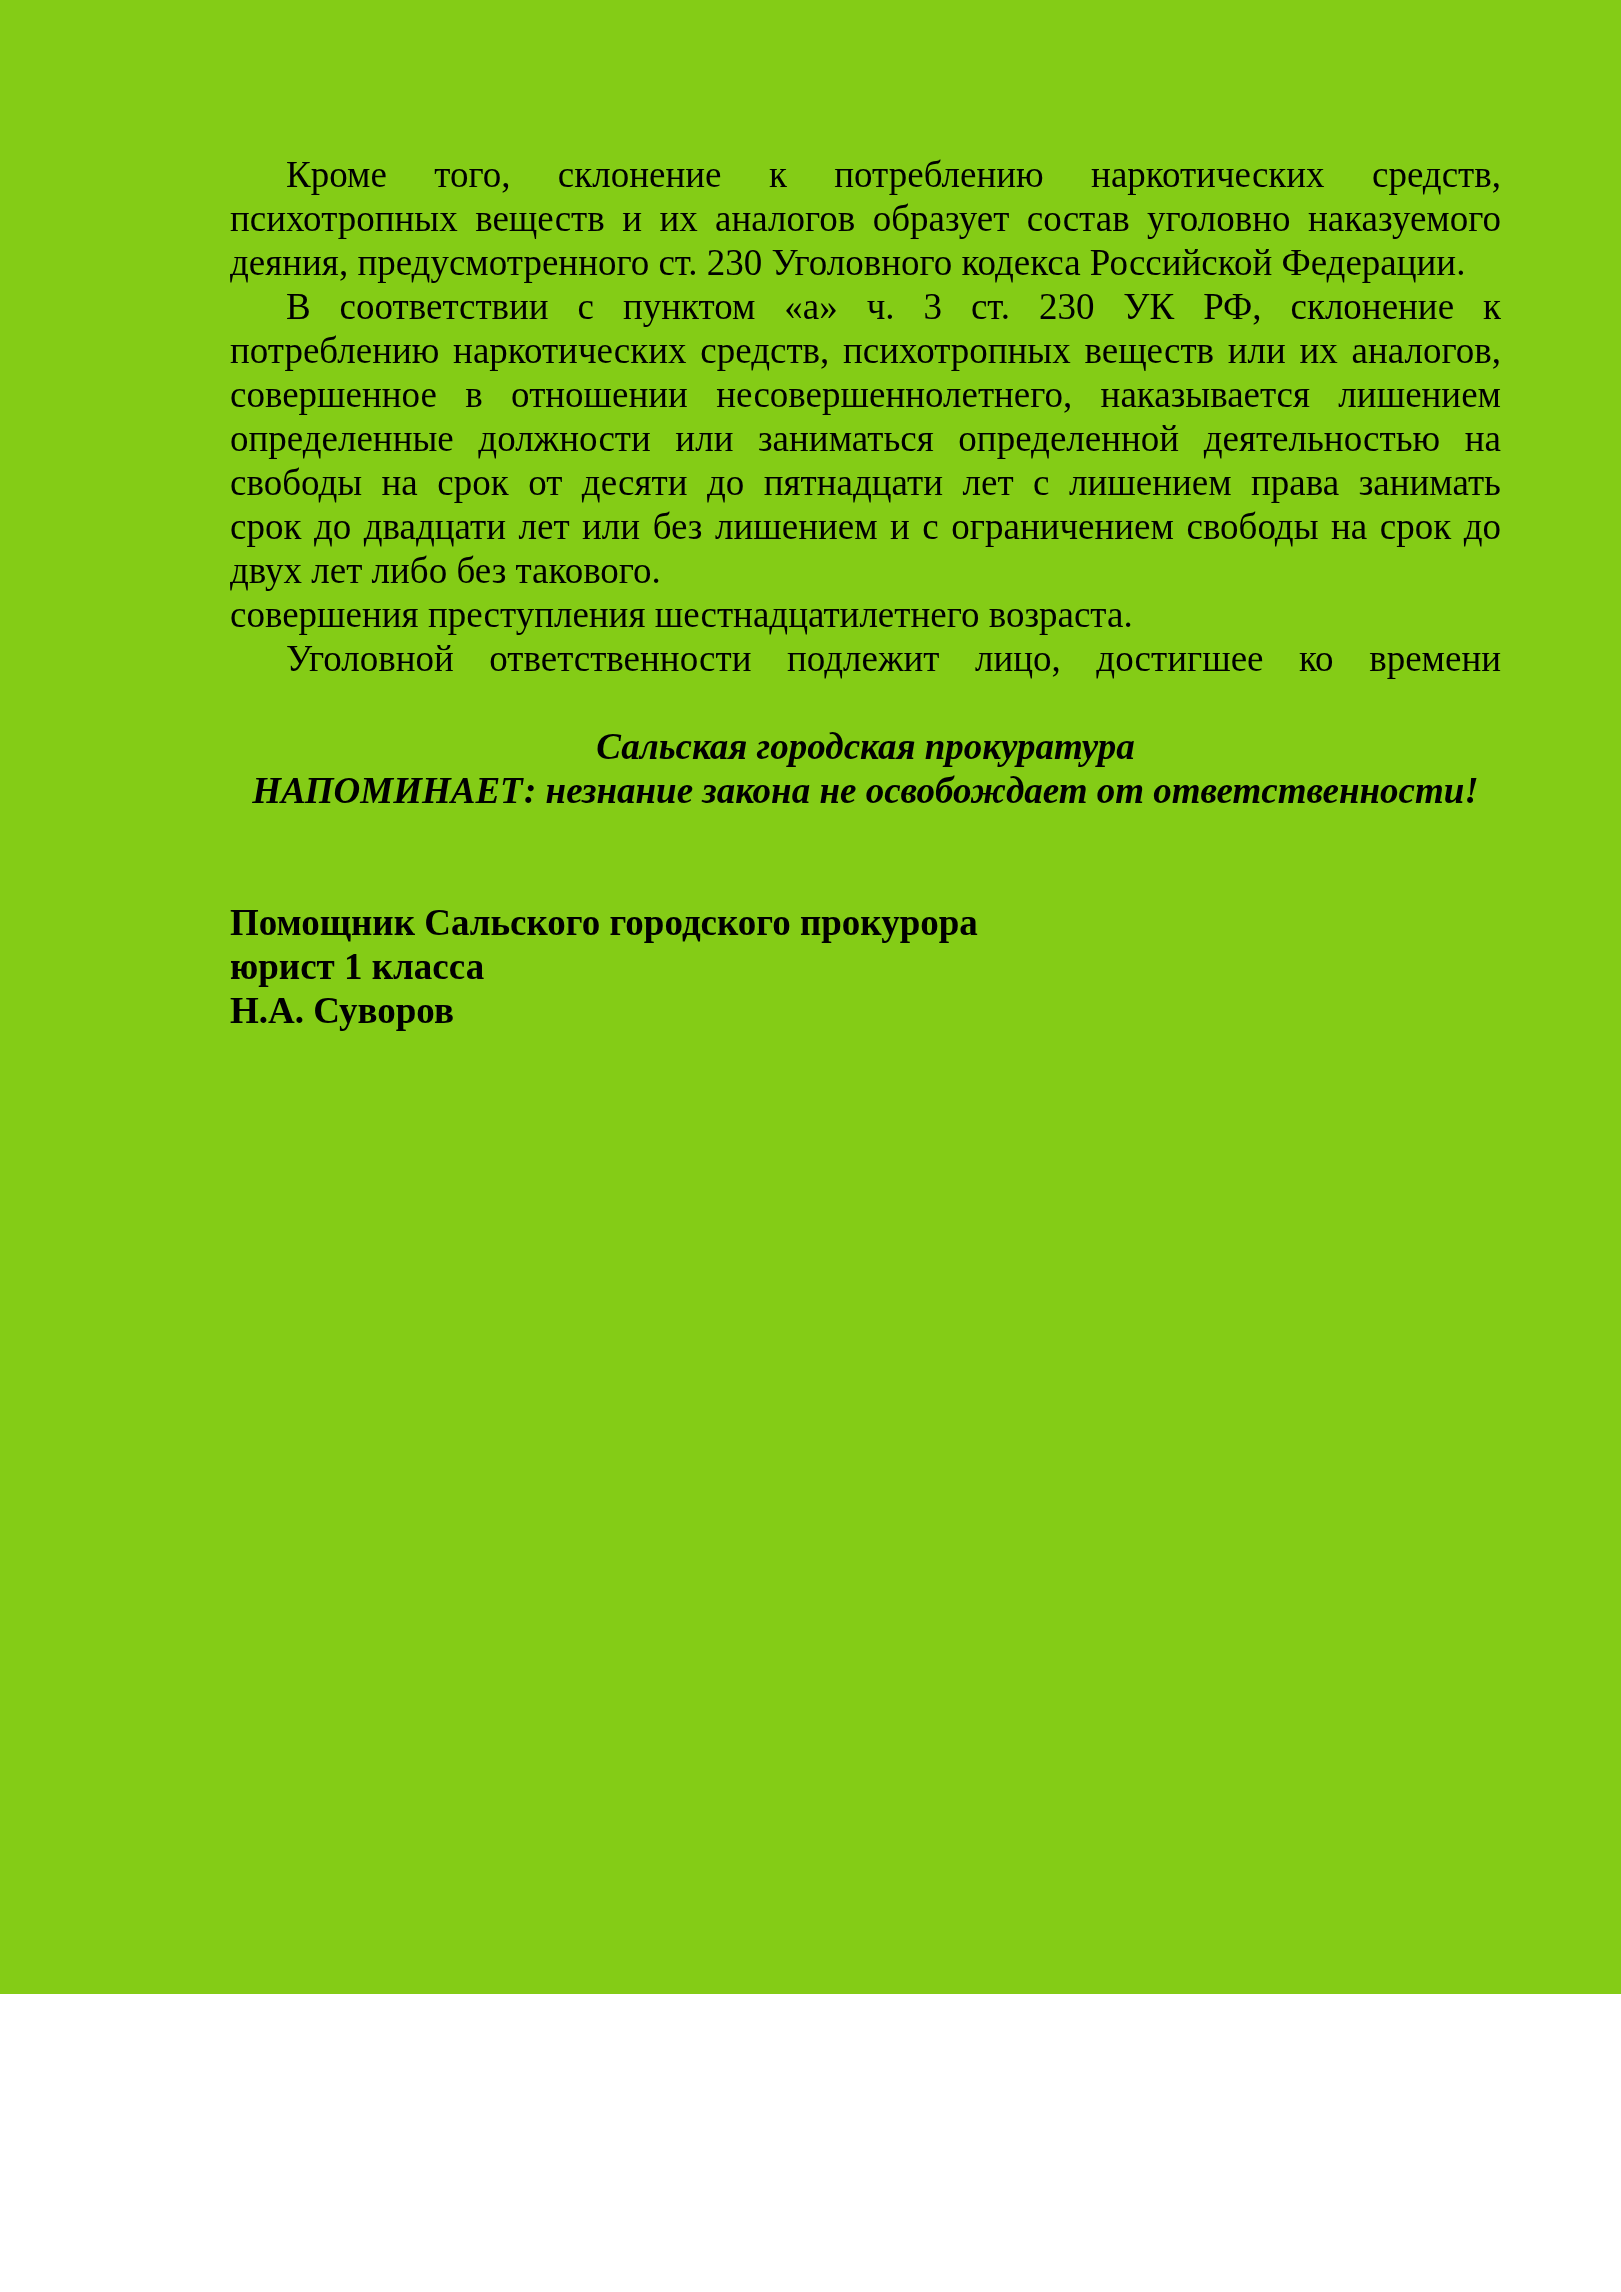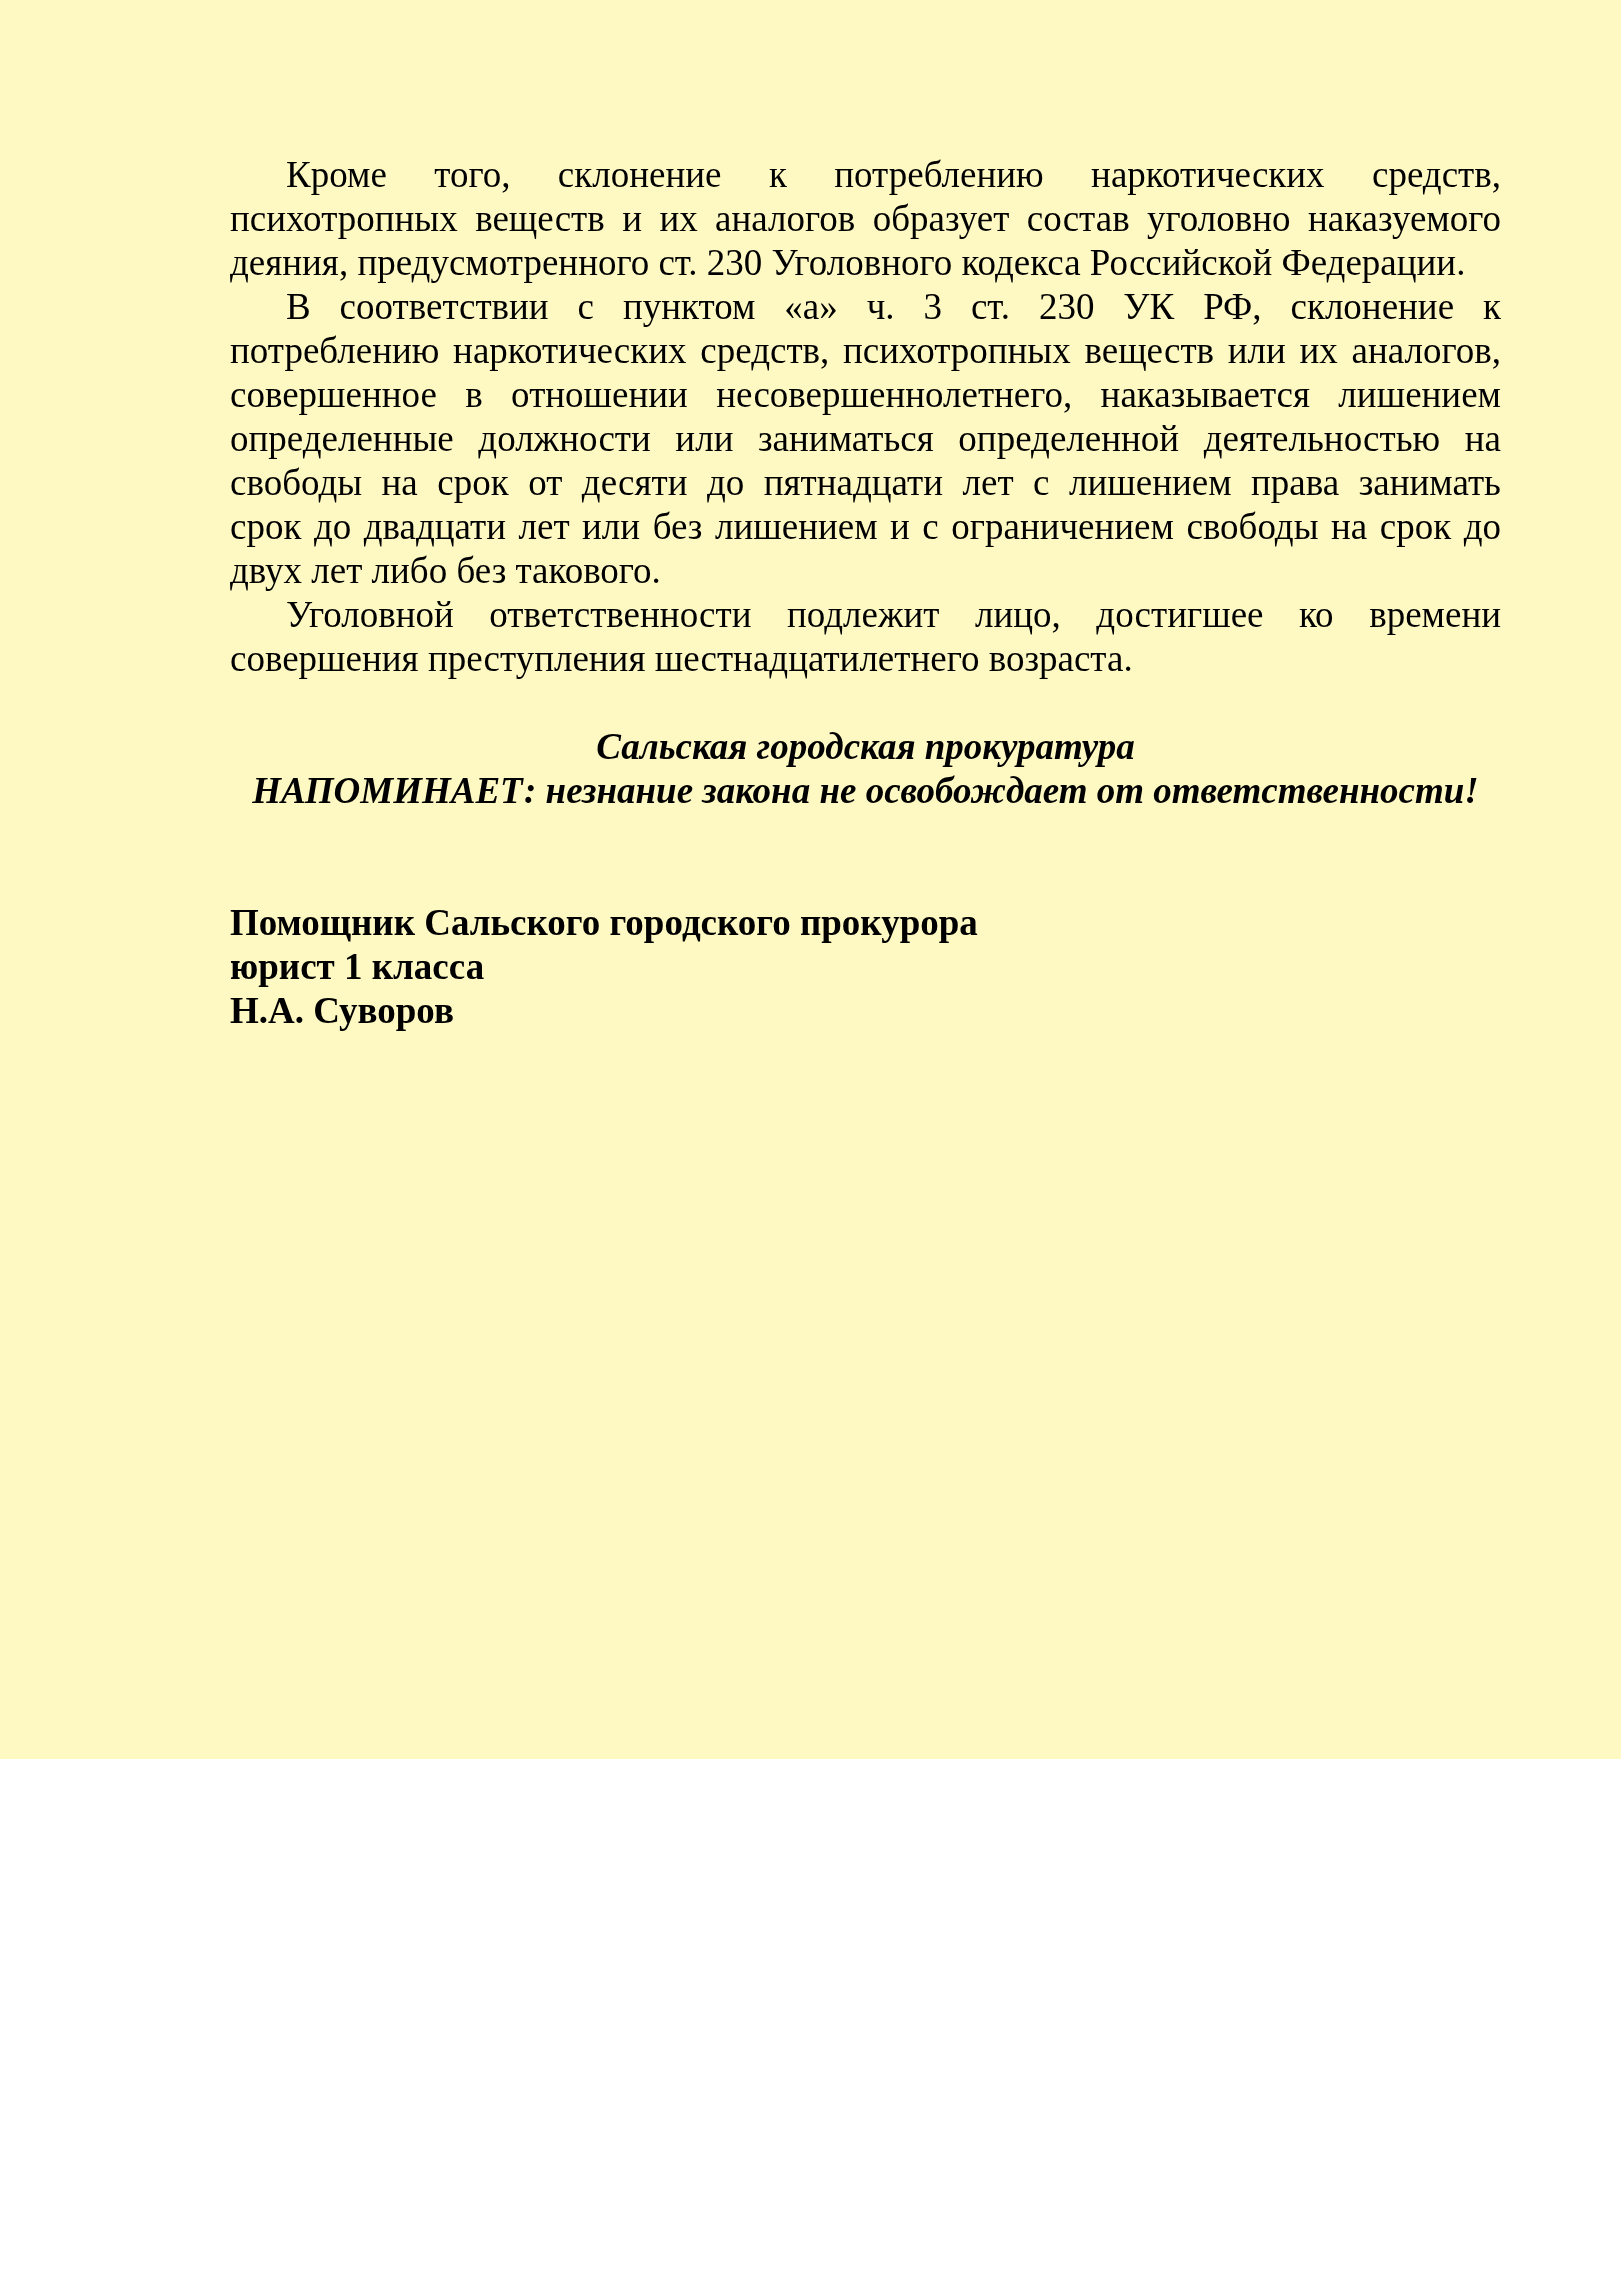--- a/index.html
+++ b/index.html
@@ -3,22 +3,22 @@
 <meta charset="utf-8">
 <style>
   html, body {
     margin: 0;
     padding: 0;
     background: #ffffff;
   }
   .page {
     position: relative;
     width: 1621px;
-    height: 1759px;
-    background: #fef9c3;
+    height: 1994px;
+    background: #84cc16;
     overflow: hidden;
     font-family: "Liberation Serif", "DejaVu Serif", serif;
     color: #000000;
   }
   .content {
     position: absolute;
     left: 230px;
     top: 153px;
     width: 1271px;
     font-size: 37px;
@@ -63,22 +63,22 @@
       <div class="line first">В соответствии с пунктом «а» ч. 3 ст. 230 УК РФ, склонение к</div>
       <div class="line">потреблению наркотических средств, психотропных веществ или их аналогов,</div>
       <div class="line">совершенное в отношении несовершеннолетнего, наказывается лишением</div>
       <div class="line">определенные должности или заниматься определенной деятельностью на</div>
       <div class="line">свободы на срок от десяти до пятнадцати лет с лишением права занимать</div>
       <div class="line">срок до двадцати лет или без лишением и с ограничением свободы на срок до</div>
       <div class="line last">двух лет либо без такового.</div>
     </div>
 
     <div>
+      <div class="line last">совершения преступления шестнадцатилетнего возраста.</div>
       <div class="line first">Уголовной ответственности подлежит лицо, достигшее ко времени</div>
-      <div class="line last">совершения преступления шестнадцатилетнего возраста.</div>
     </div>
 
     <div class="spacer"></div>
 
     <div>
       <div class="heading-line">Сальская городская прокуратура</div>
       <div class="heading-line">НАПОМИНАЕТ: незнание закона не освобождает от ответственности!</div>
     </div>
 
     <div class="spacer"></div>

